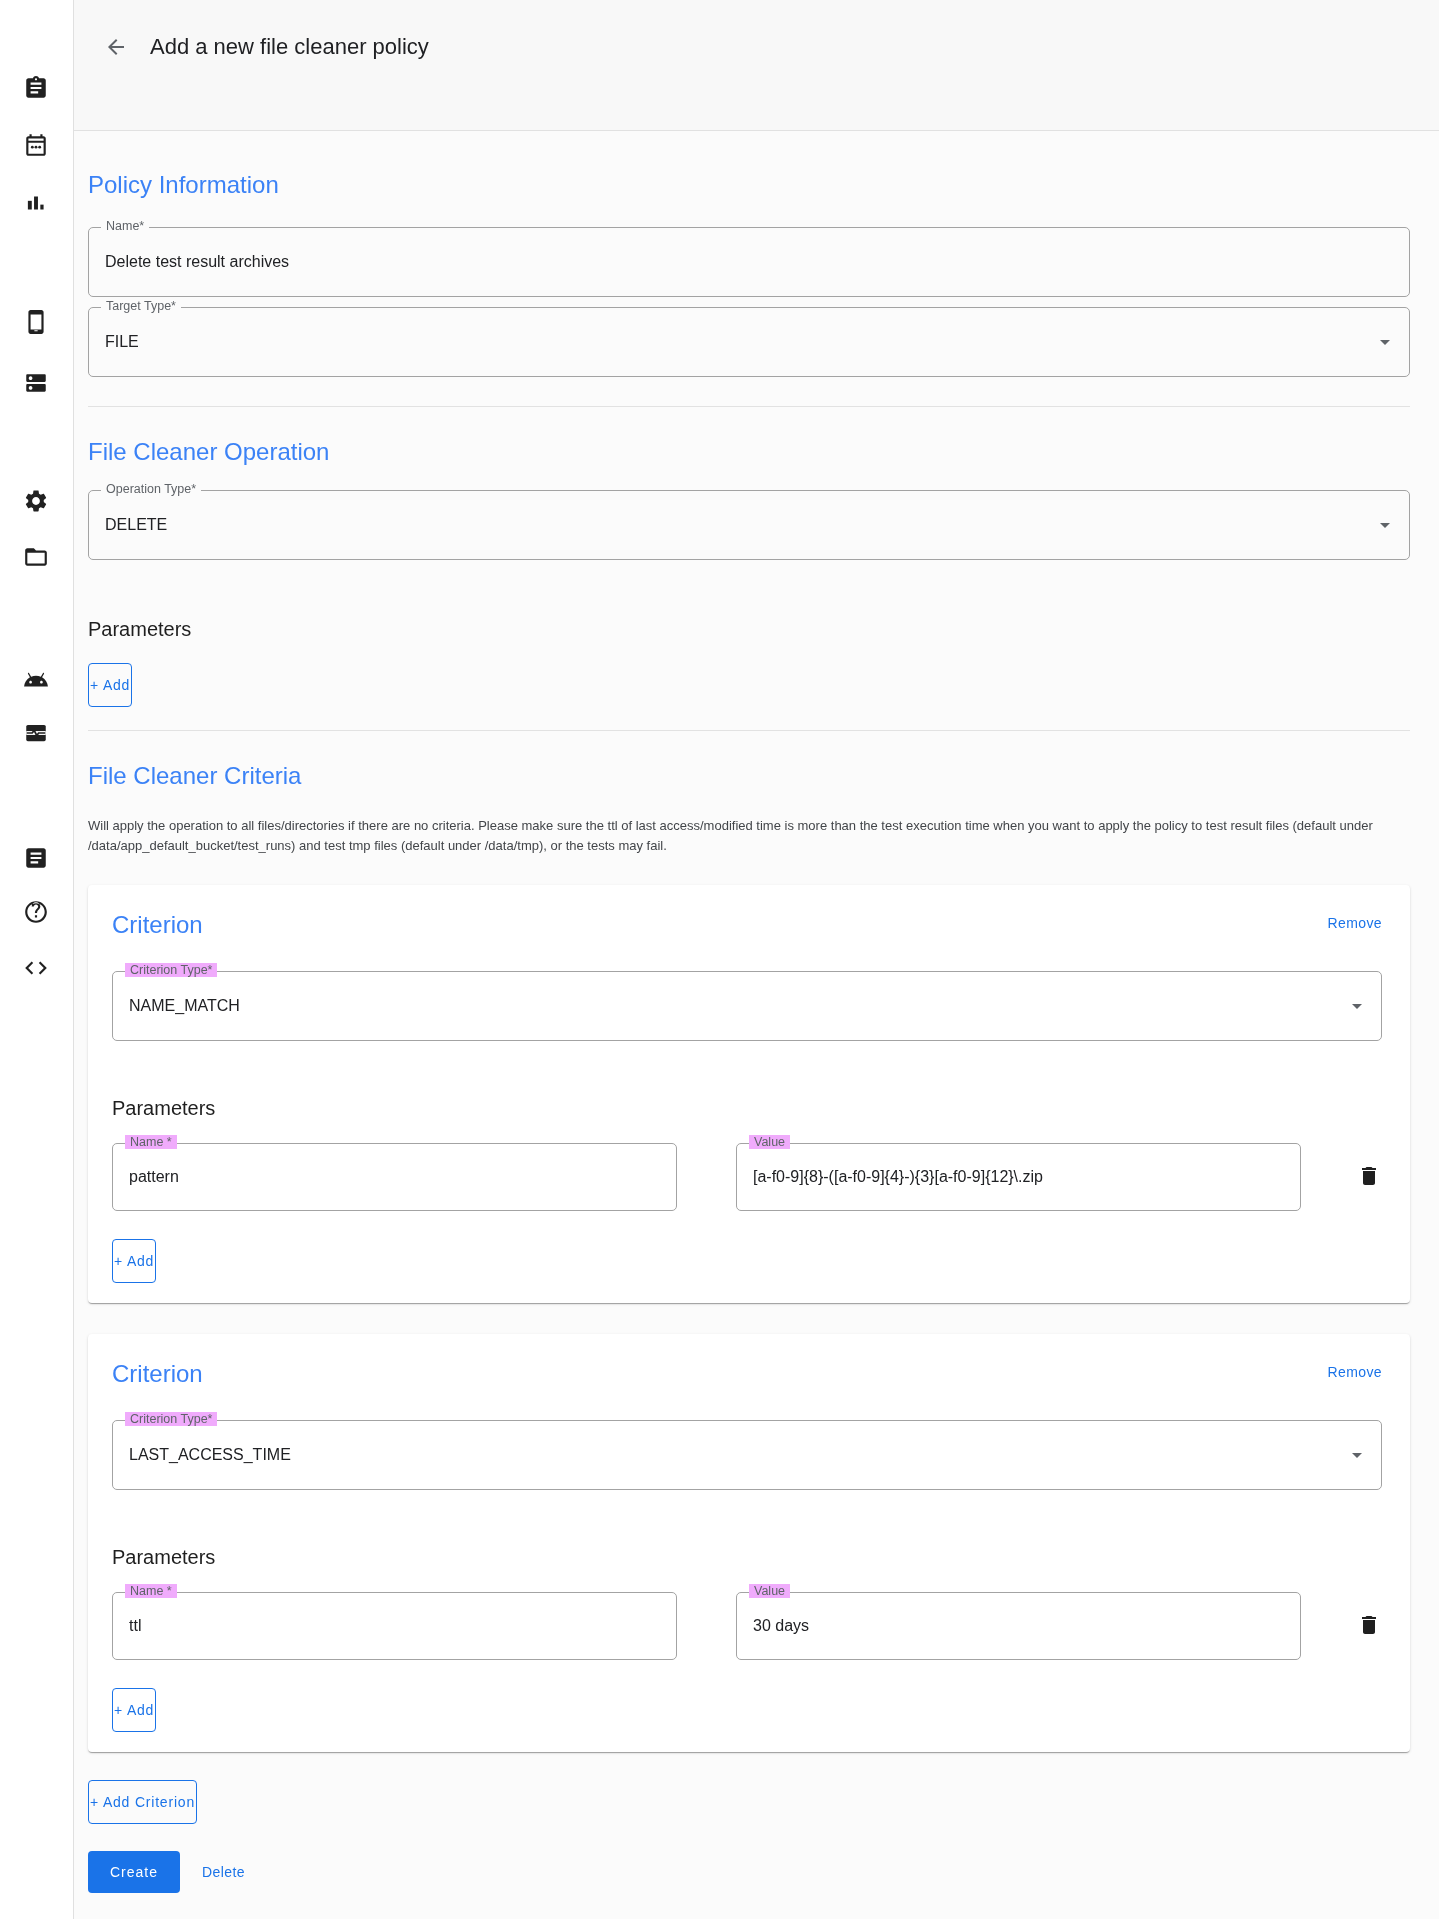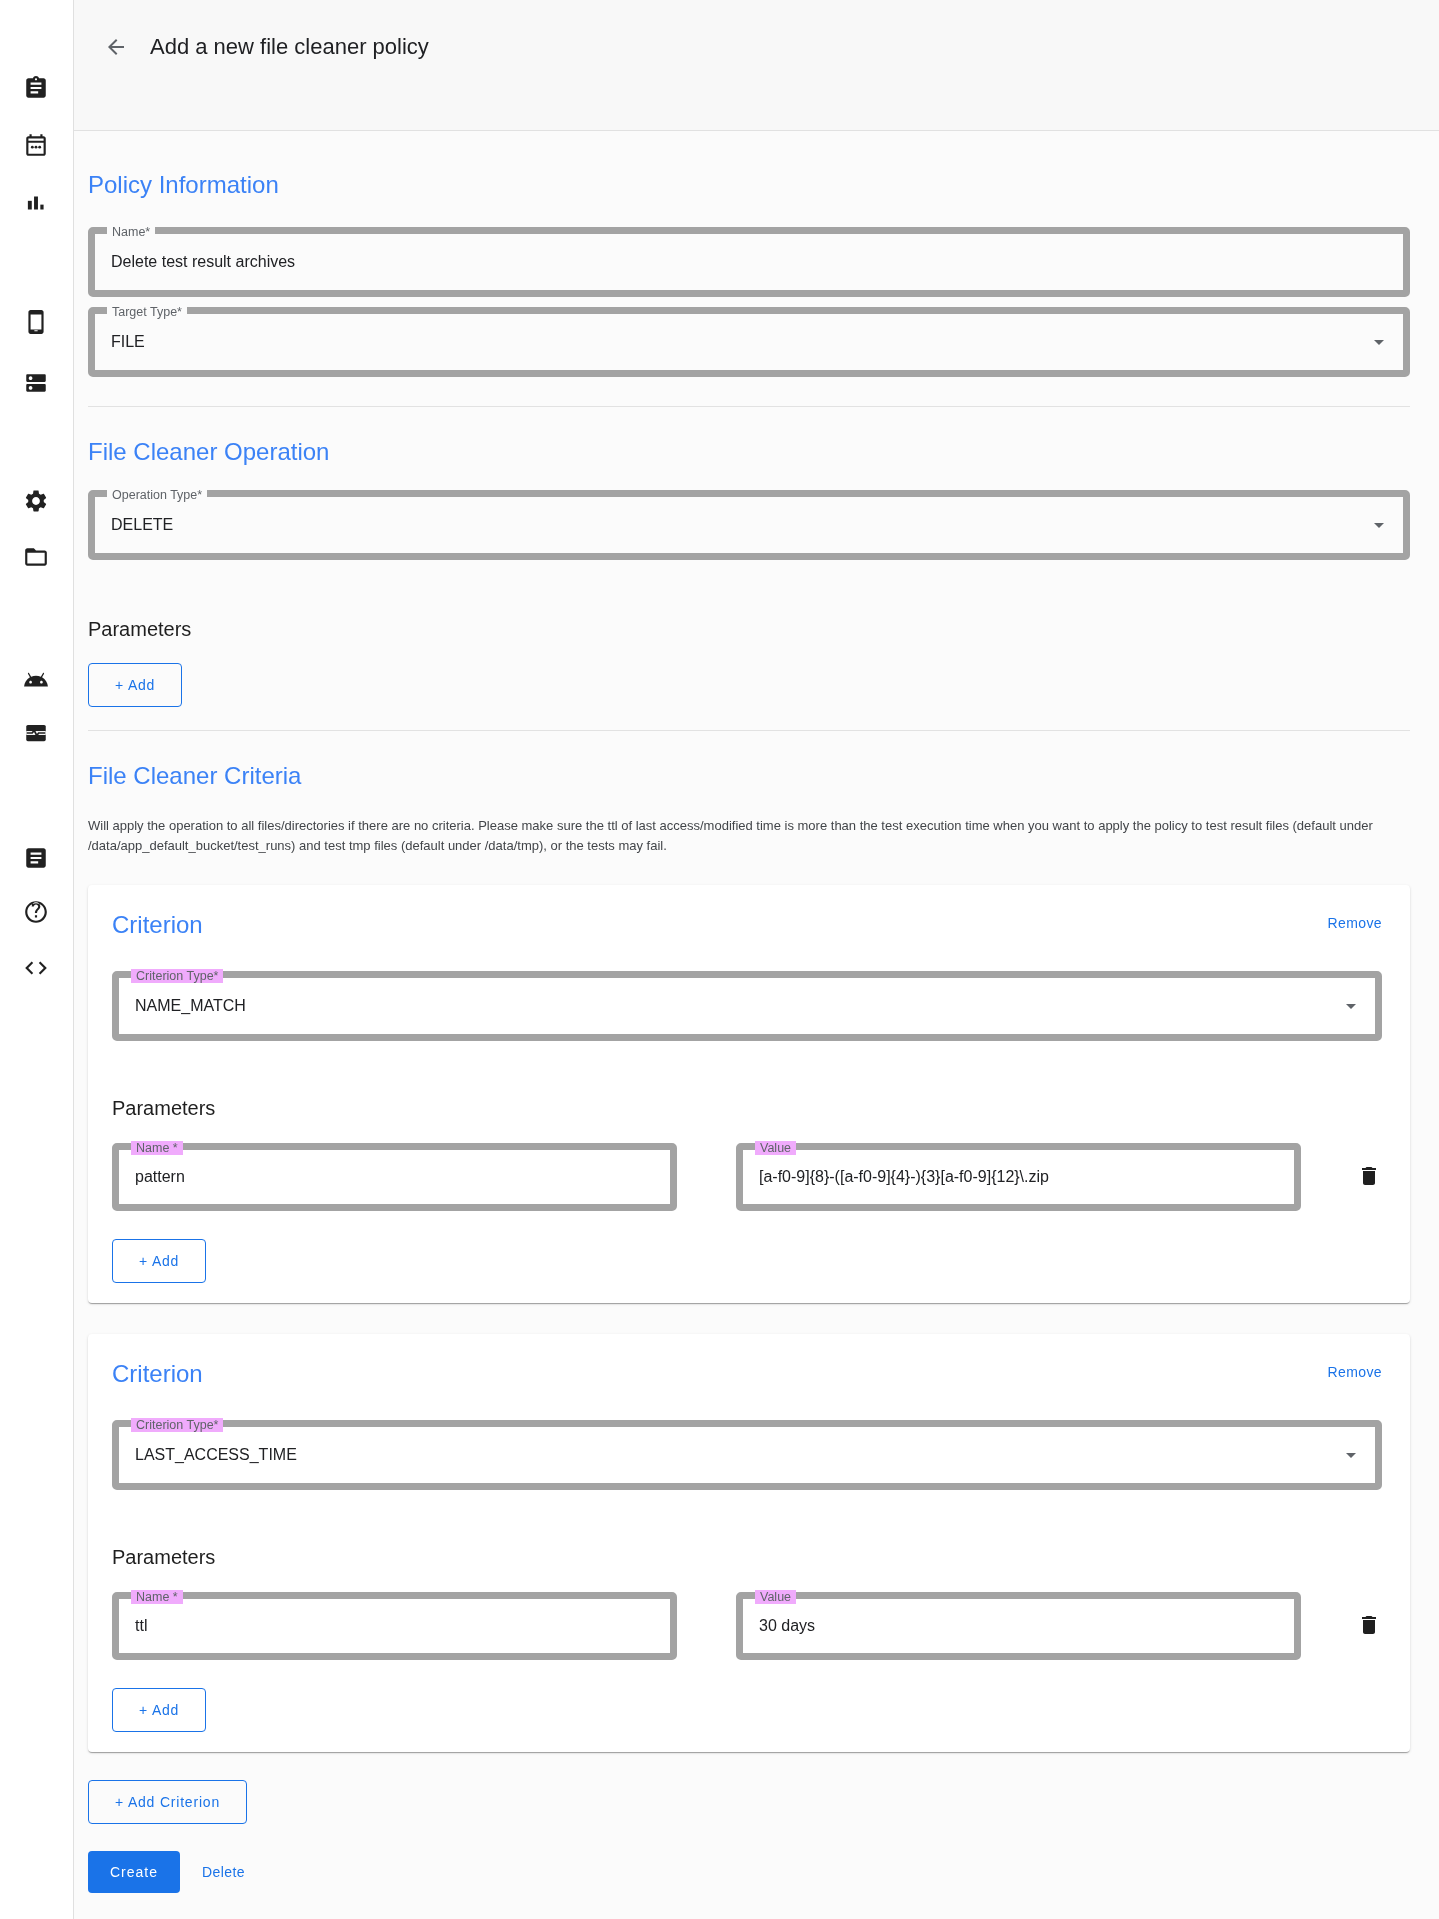--- a/index.html
+++ b/index.html
@@ -26,38 +26,38 @@
   .back-btn svg { width:24px; height:24px; fill:#5f6368; }
   .hdr-title { font-size:22px; color:#202124; margin-left:22px; }
 
   
   .content { padding:0 29px 0 14px; }
   .h1 { font-size:24px; line-height:32px; font-weight:400; color:#3b82f6; }
   .h2 { font-size:20px; line-height:26px; font-weight:400; color:#1f1f1f; }
   .divider { border:none; border-top:1px solid #e2e2e2; height:0; }
 
   
-  .fld { position:relative; width:100%; height:70px; border:7px solid #a3a3a3;
+  .fld { position:relative; width:100%; height:70px; border:1px solid #a3a3a3;
          border-radius:5px; background:transparent; }
   .fld-label { position:absolute; top:-9px; left:12px; font-size:12.5px; color:#5f6368;
                background:#fbfbfb; padding:0 5px; white-space:nowrap; }
   .on-card .fld-label { background:#f0abfc; }
   .fld-input { position:absolute; left:0; top:0; width:100%; height:100%;
                border:none; outline:none; background:transparent;
                font-family:"Liberation Sans", sans-serif;
                font-size:16px; color:#202124; padding:0 40px 0 16px; }
   .fld-arrow { position:absolute; right:12px; top:50%; margin-top:-12px; width:24px; height:24px;
                pointer-events:none; }
   .fld-arrow svg { width:24px; height:24px; fill:#5f6368; }
   .fld.select { cursor:pointer; }
 
   .btn-outline-blue {
     display:inline-block; background:transparent; border:1px solid var(--accent);
     color:var(--accent); border-radius:4px; font-size:14px; letter-spacing:0.8px;
-    padding:13px 26px; cursor:pointer; font-family:"Liberation Sans", sans-serif;
+    padding:13px 1px; cursor:pointer; font-family:"Liberation Sans", sans-serif;
   }
   .btn-filled-blue {
     display:inline-block; background:var(--accent); border:none; color:#ffffff;
     border-radius:4px; font-size:14px; letter-spacing:1px; padding:13px 22px;
     cursor:pointer; font-family:"Liberation Sans", sans-serif;
   }
   .link-blue { color:var(--accent); font-size:14px; letter-spacing:0.4px;
                text-decoration:none; cursor:pointer; }
 
   .desc { font-size:13px; line-height:20px; color:#424549; }

